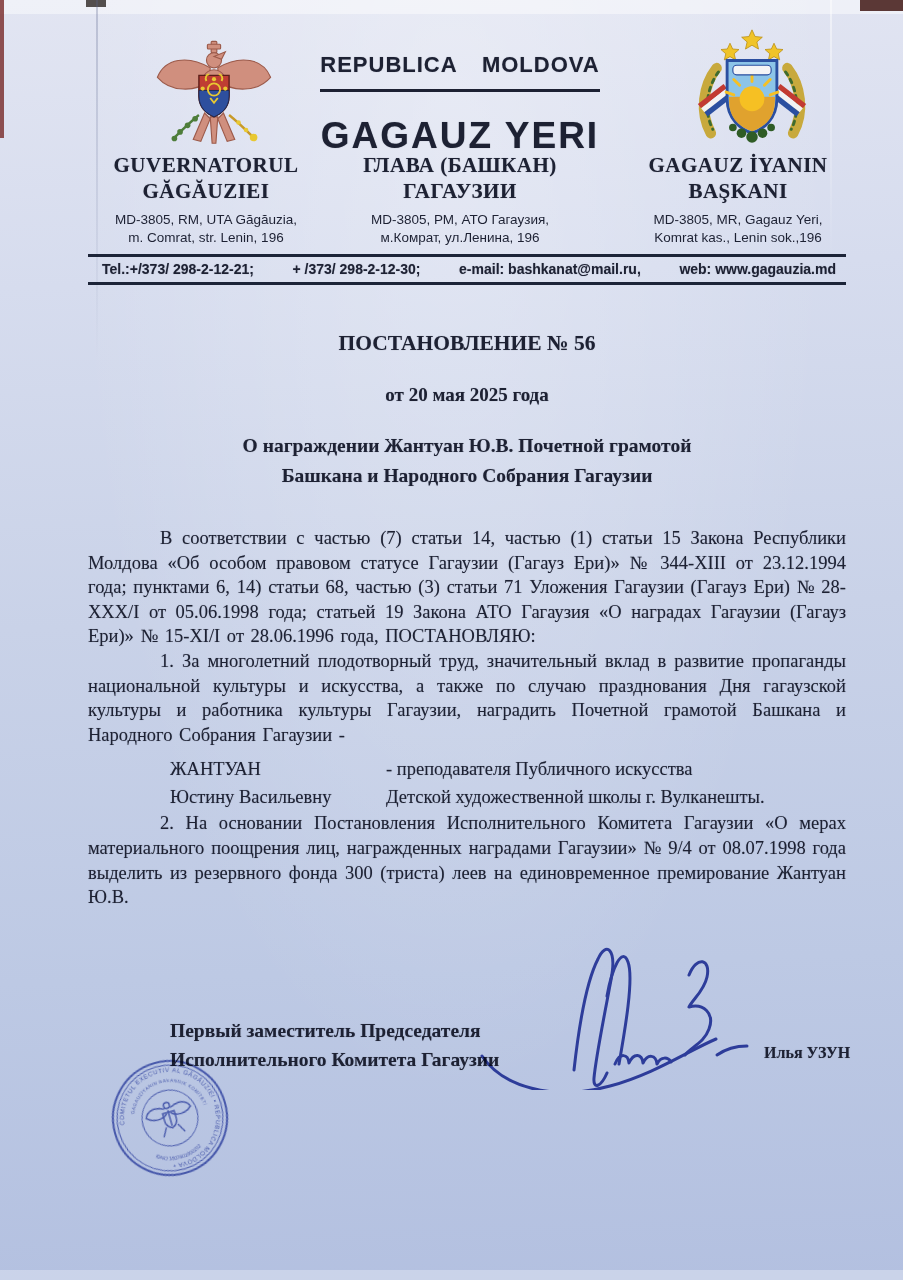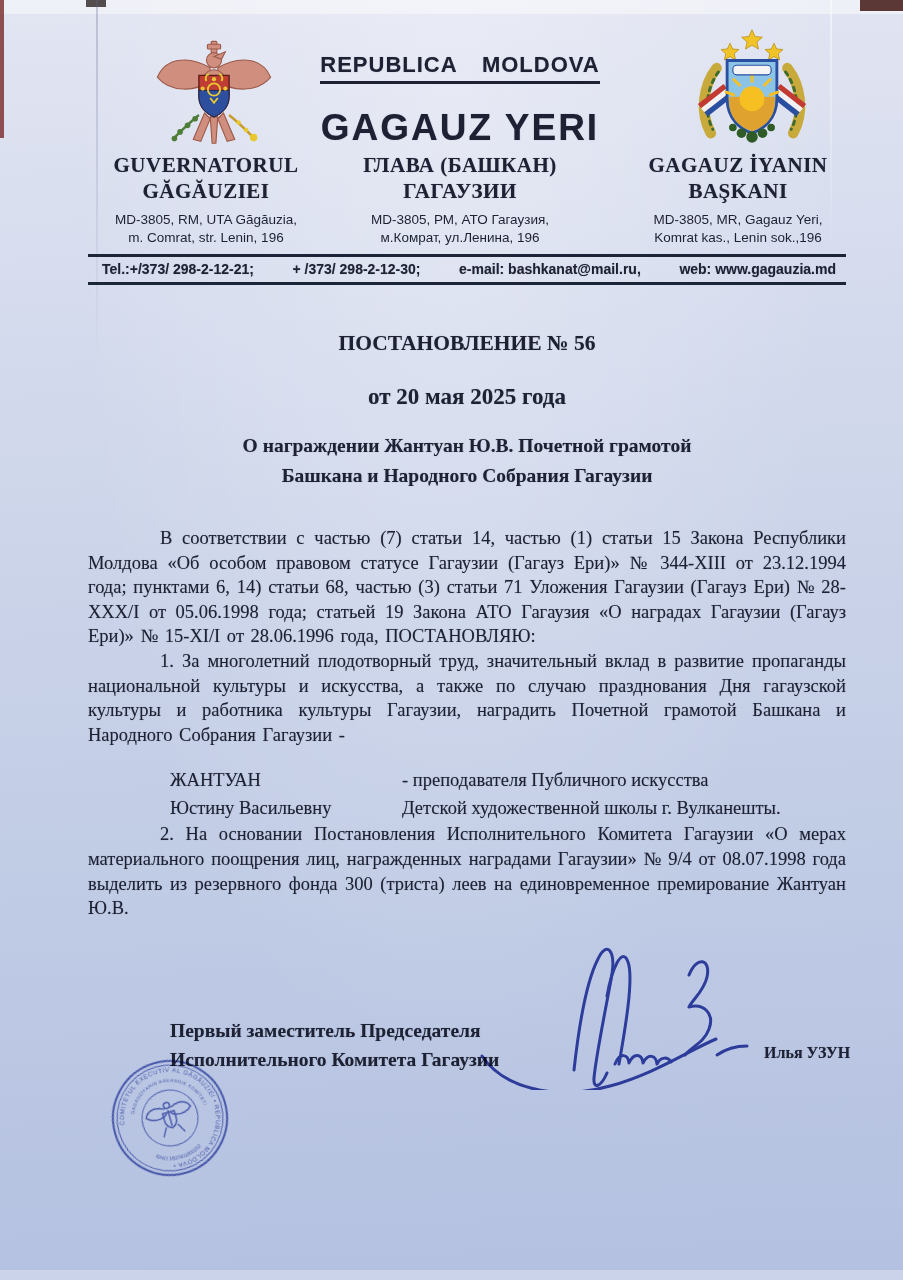--- a/index.html
+++ b/index.html
@@ -22,46 +22,46 @@
   .edge-bottom-band { position:absolute; left:0; bottom:0; width:100%; height:10px; background:rgba(255,255,255,0.3); }
 
   .ink { color:#1d2133; text-shadow:0 0 1px rgba(29,33,51,.35); }
 
   
   .arms { position:absolute; }
   #arms-left  { left:146px; top:32px; width:136px; height:132px; }
   #arms-right { left:676px; top:26px; width:152px; height:134px; }
 
   .center-head { position:absolute; left:292px; top:52px; width:336px; text-align:center; font-family:"Liberation Sans", sans-serif; }
-  .republica { display:inline-block; font-size:22px; font-weight:bold; letter-spacing:1px; word-spacing:18px; border-bottom:3px solid #1d2133; padding-bottom:3px; }
+  .republica { display:inline-block; font-size:22px; font-weight:bold; letter-spacing:1px; word-spacing:18px; border-bottom:3px solid #1d2133; padding-bottom:11px; }
   .gagauz-yeri { margin-top:23px; font-size:37px; font-weight:bold; letter-spacing:2px; }
 
   .org-col { position:absolute; text-align:center; }
   #col-ro { left:84px;  top:152px; width:244px; }
   #col-ru { left:328px; top:152px; width:264px; }
   #col-gg { left:612px; top:152px; width:252px; }
   .org-title { font-size:21px; font-weight:bold; line-height:26px; letter-spacing:.5px; }
   .org-addr  { margin-top:7px; font-family:"Liberation Sans", sans-serif; font-size:13.5px; line-height:17.5px; }
 
   .contact-bar {
     position:absolute; left:88px; top:254px; width:758px;
     border-top:3px solid #1c2438; border-bottom:3px solid #1c2438;
     padding:4px 10px 5px 14px;
     display:flex; justify-content:space-between; align-items:center;
     font-family:"Liberation Sans", sans-serif; font-size:14px; font-weight:bold;text-align:right;
   }
 
   
   .doc-title   { position:absolute; left:88px; top:331px; width:758px; text-align:center; font-size:21.5px; font-weight:bold; }
-  .doc-date    { position:absolute; left:88px; top:384px; width:758px; text-align:center; font-size:23px; font-weight:bold; }
+  .doc-date    { position:absolute; left:88px; top:384px; width:758px; text-align:center; font-size:19px; font-weight:bold; }
   .doc-subject { position:absolute; left:88px; top:431px; width:758px; text-align:center; font-size:19.5px; font-weight:bold; line-height:30px; }
 
   .body-flow { position:absolute; left:88px; top:526px; width:758px; font-size:18.5px; line-height:24.6px; }
   .body-flow p { margin:0; text-indent:72px; text-align:justify; word-spacing:2px; }
-  .awardee { margin:20px 0 0 82px; display:grid; grid-template-columns:216px auto; column-gap:16px; line-height:27.5px; }
+  .awardee { margin:9px 0 0 82px; display:grid; grid-template-columns:216px auto; column-gap:0; line-height:27.5px; }
   .para3 { margin-top:24px; }
 
   
   .sig-position { position:absolute; left:170px; top:1016px; font-size:19.5px; font-weight:bold; line-height:29px; }
   .sig-name { position:absolute; left:764px; top:1044px; font-size:16px; font-weight:bold; }
   #signature-svg { position:absolute; left:468px; top:938px; width:290px; height:152px; mix-blend-mode:multiply; opacity:.92; }
   #stamp-svg { position:absolute; left:108px; top:1058px; width:124px; height:120px; transform:rotate(-16deg); mix-blend-mode:multiply; opacity:.82; filter:blur(.2px); }
 </style>
 </head>
 <body>

